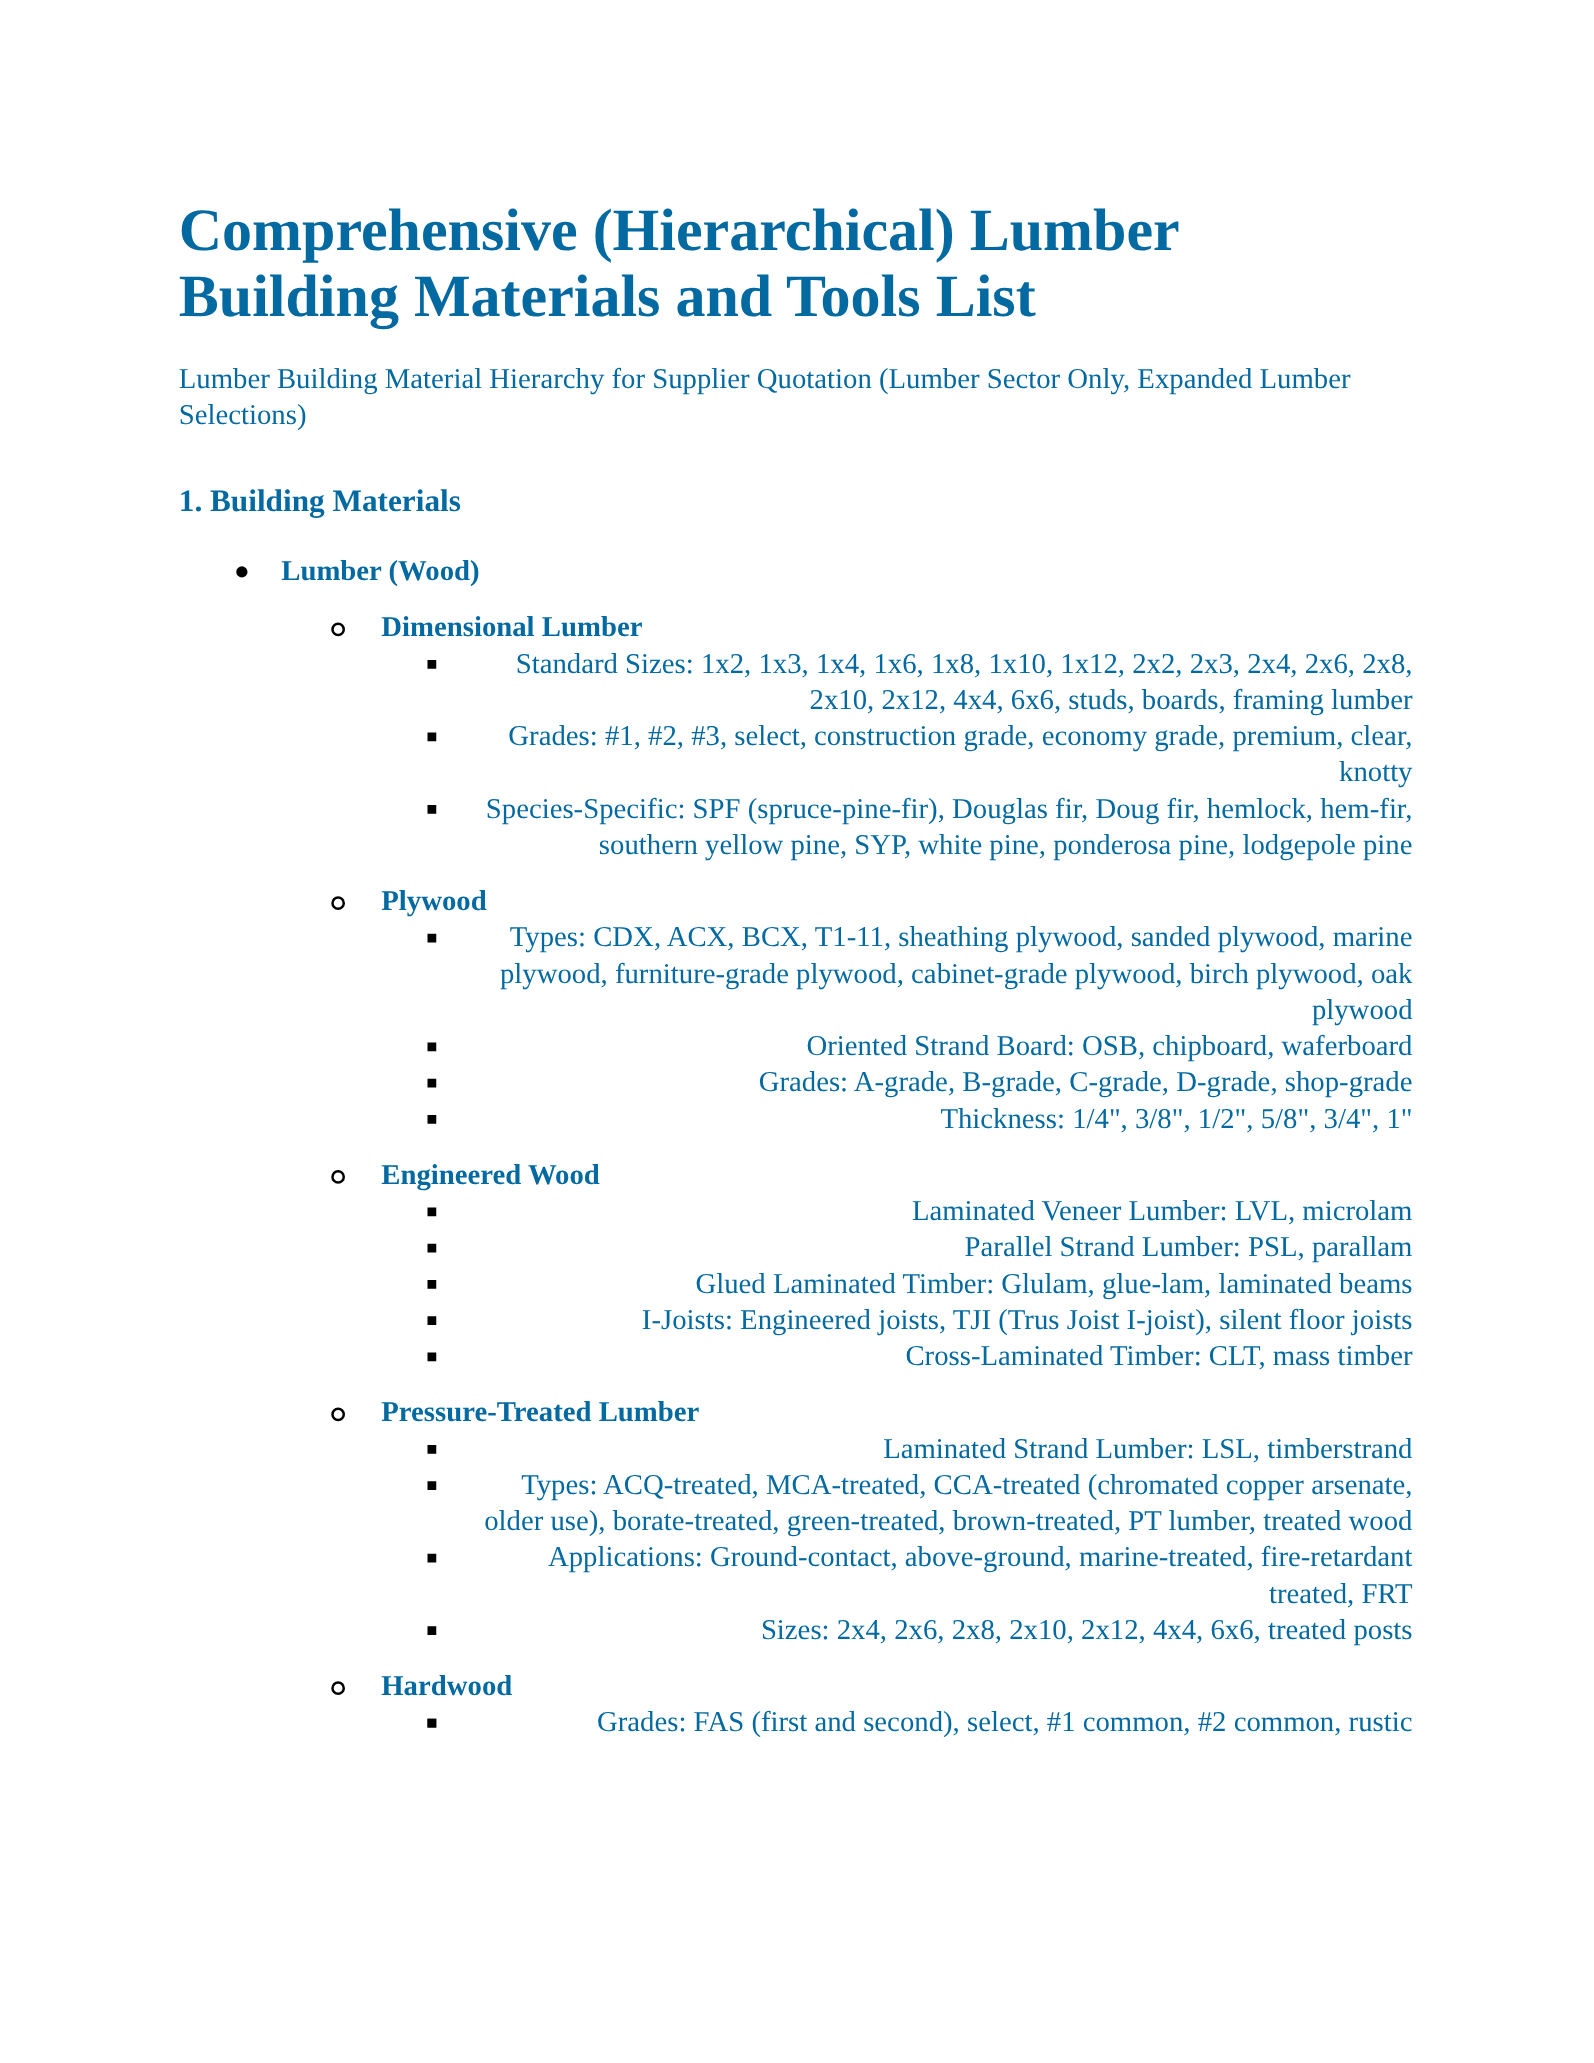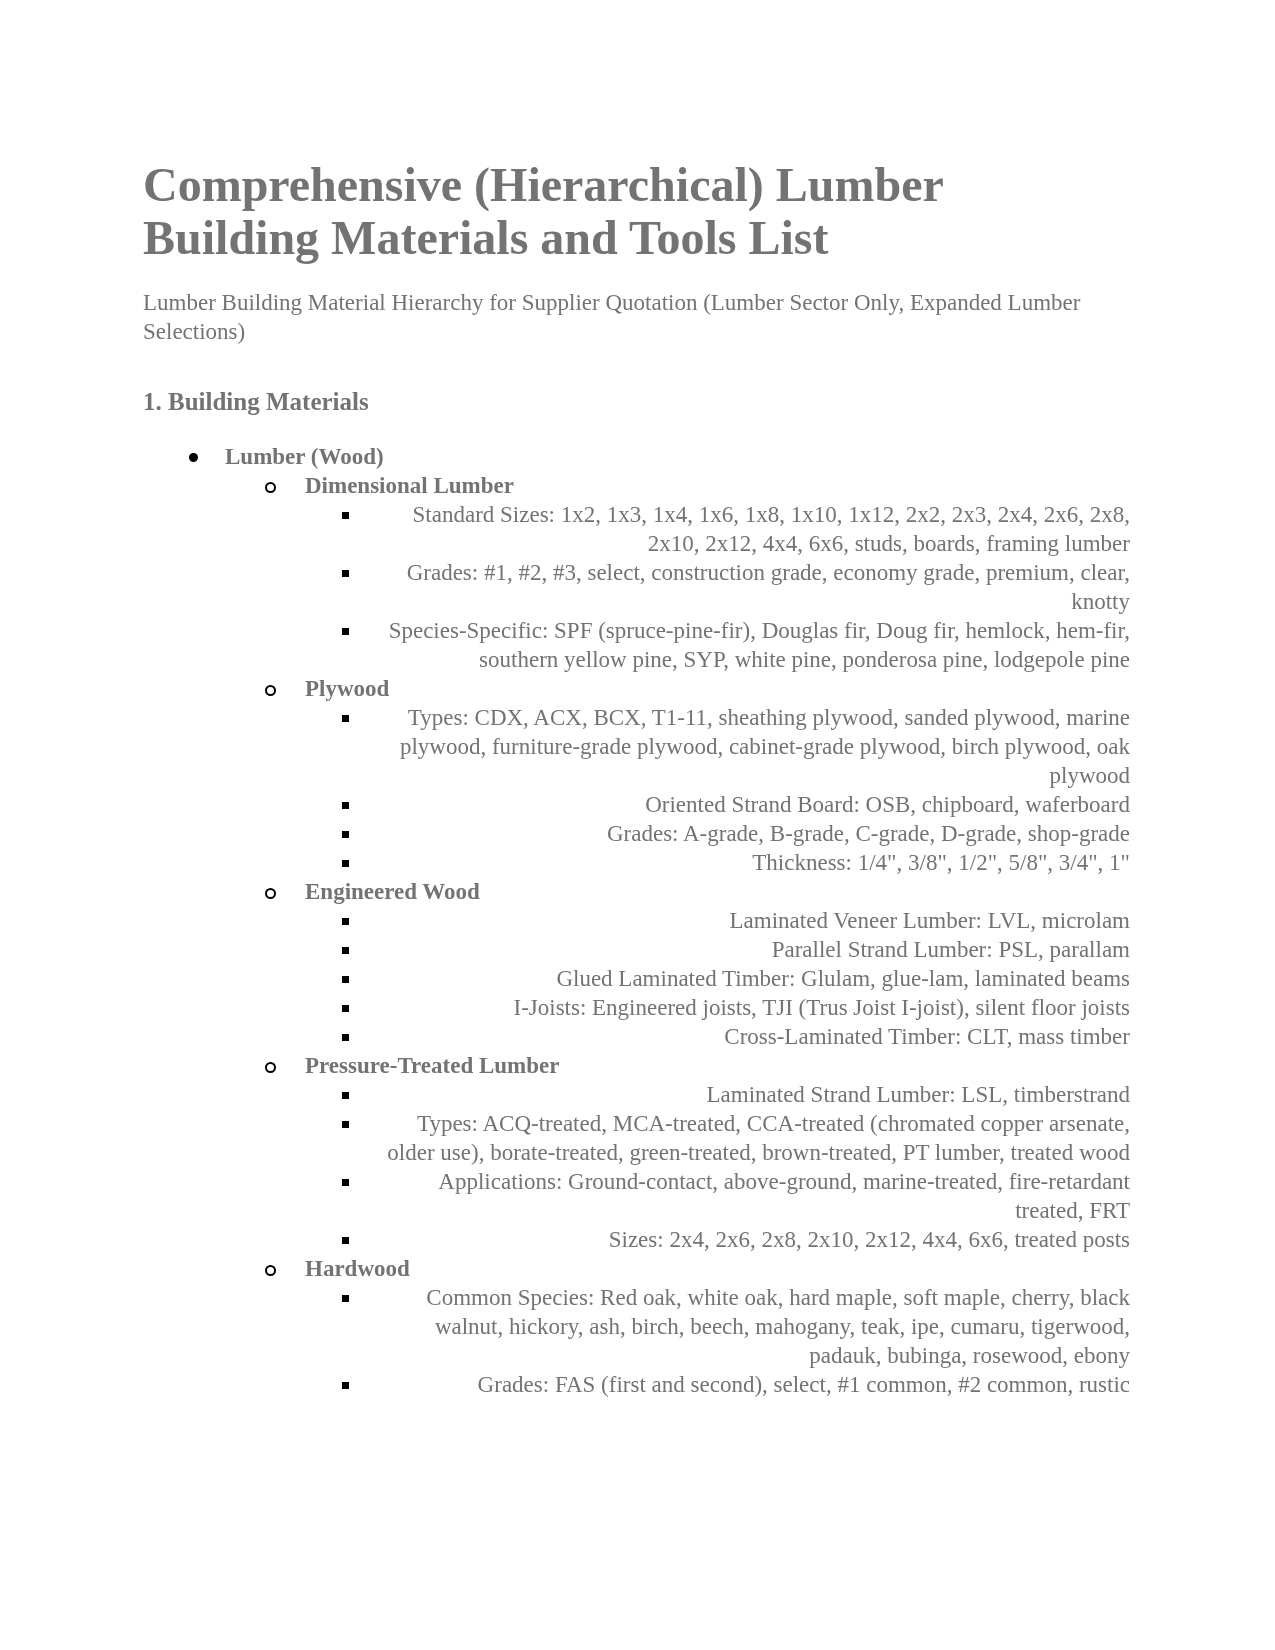--- a/index.html
+++ b/index.html
@@ -5,21 +5,21 @@
   html, body {
     margin: 0;
     padding: 0;
     background: #ffffff;
   }
   .page {
     position: relative;
     width: 1275px;
     height: 1650px;
     background: #ffffff;
-    color: #737373;
+    color: #0369a1;
     font-family: "Liberation Serif", "DejaVu Serif", serif;
     box-sizing: border-box;
     padding: 150px 145px 0 143px;
     overflow: hidden;
   }
   h1.doc-title {
     margin: 8px 0 0 0;
     font-size: 48px;
     line-height: 53px;
     font-weight: bold;
@@ -38,21 +38,21 @@
     font-weight: bold;
   }
   .list {
     margin-top: 25px;
     font-size: 23px;
     line-height: 29px;
   }
   .li {
     position: relative;
   }
-  .li.head { font-weight: bold; }
+  .li.head { font-weight: bold; margin-top: 16px; }
   .l1 { padding-left: 82px; }
   .l2 { padding-left: 162px; }
   .l3 { padding-left: 234px; text-align: right; }
   .bullet {
     position: absolute;
     display: block;
   }
   .b-disc {
     left: 46px;
     top: 11px;
@@ -179,21 +179,20 @@
       <span class="bullet b-square"></span>
       <span>Sizes: 2x4, 2x6, 2x8, 2x10, 2x12, 4x4, 6x6, treated posts</span>
     </div>
 
     <div class="li l2 head">
       <span class="bullet b-circle"></span>
       <span>Hardwood</span>
     </div>
     <div class="li l3">
       <span class="bullet b-square"></span>
-      <span>Common Species: Red oak, white oak, hard maple, soft maple, cherry, black walnut, hickory, ash, birch, beech, mahogany, teak, ipe, cumaru, tigerwood, padauk, bubinga, rosewood, ebony</span>
     </div>
     <div class="li l3">
       <span class="bullet b-square"></span>
       <span>Grades: FAS (first and second), select, #1 common, #2 common, rustic</span>
     </div>
 
   </div>
 </div>
 
 </body></html>

